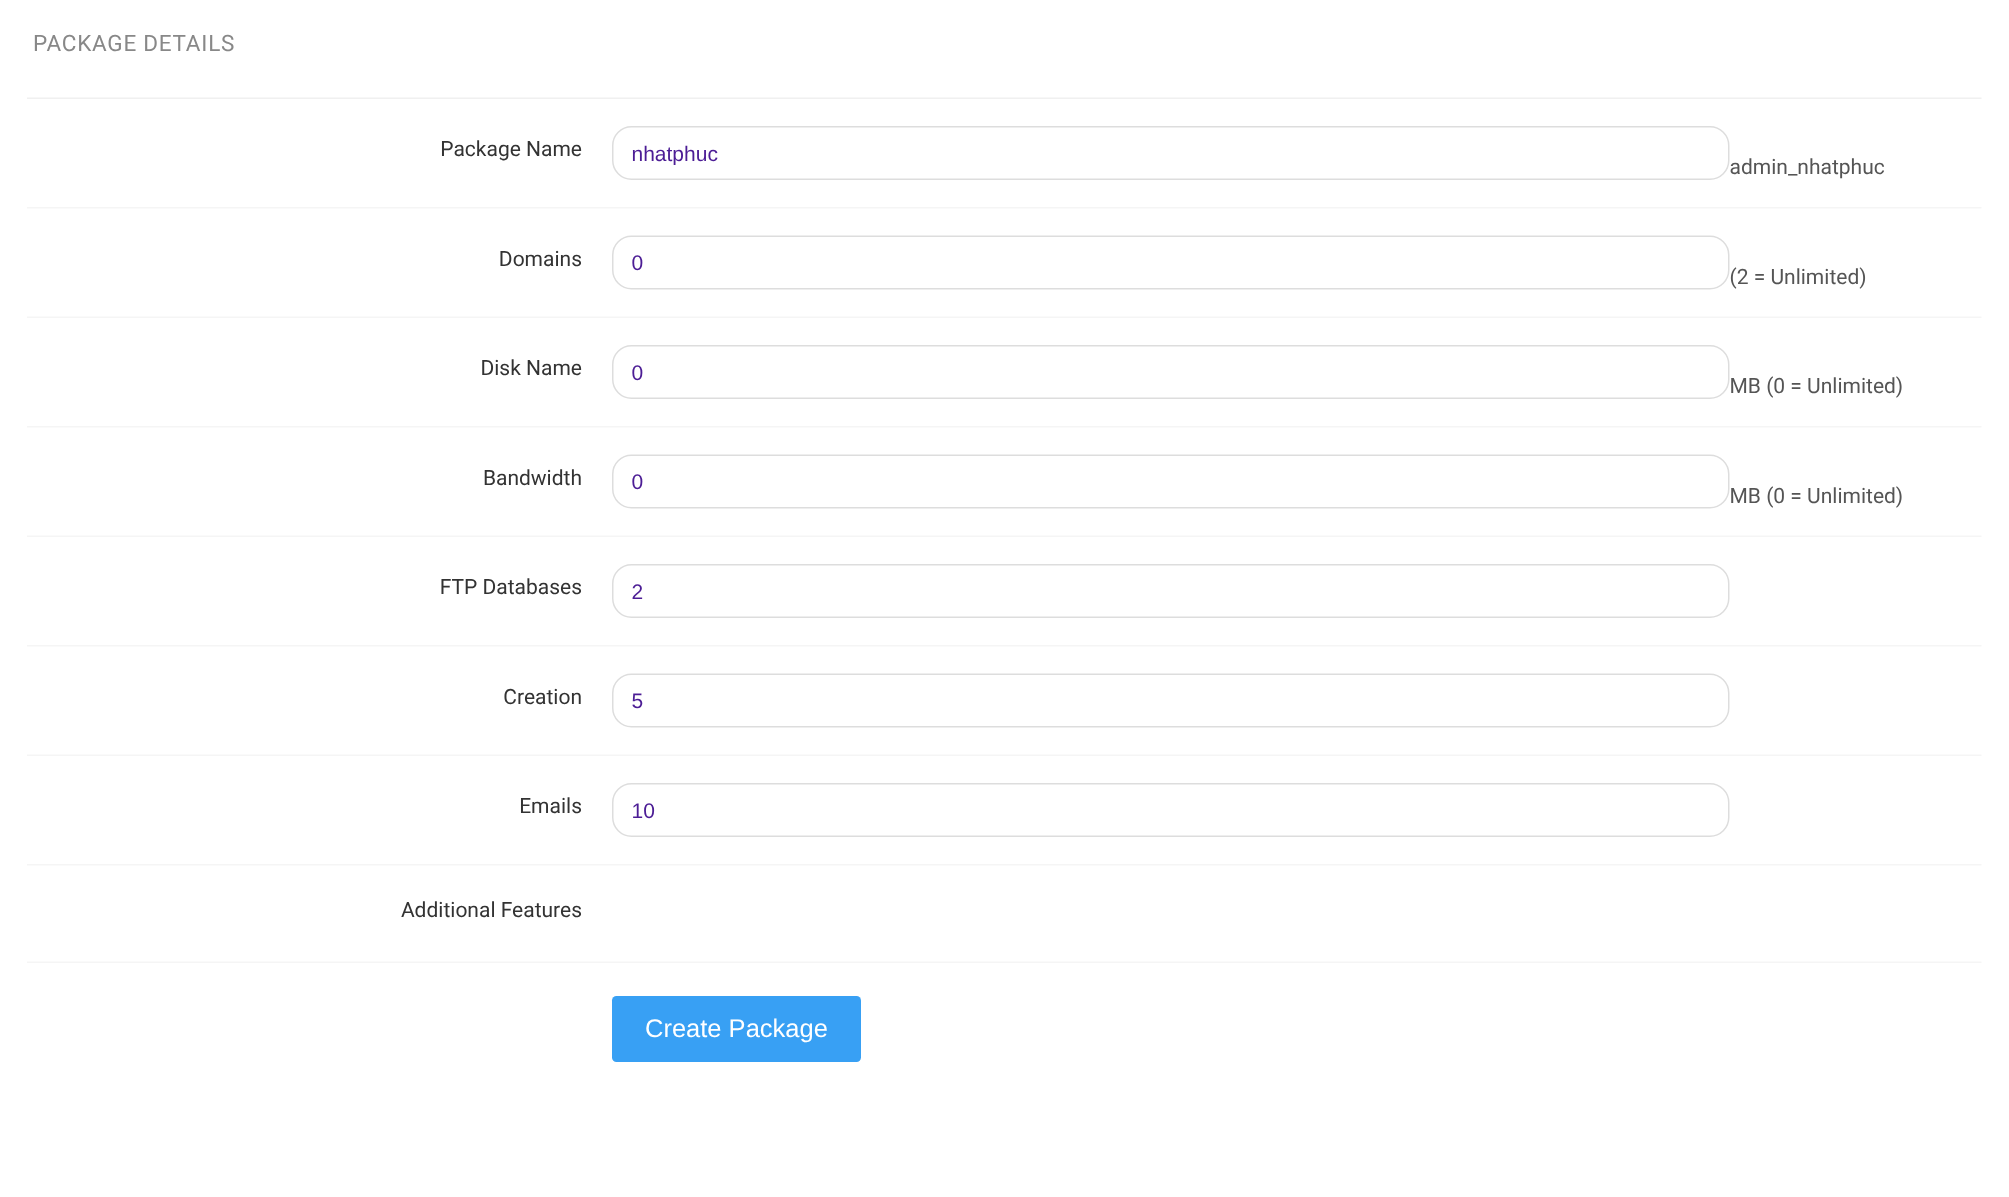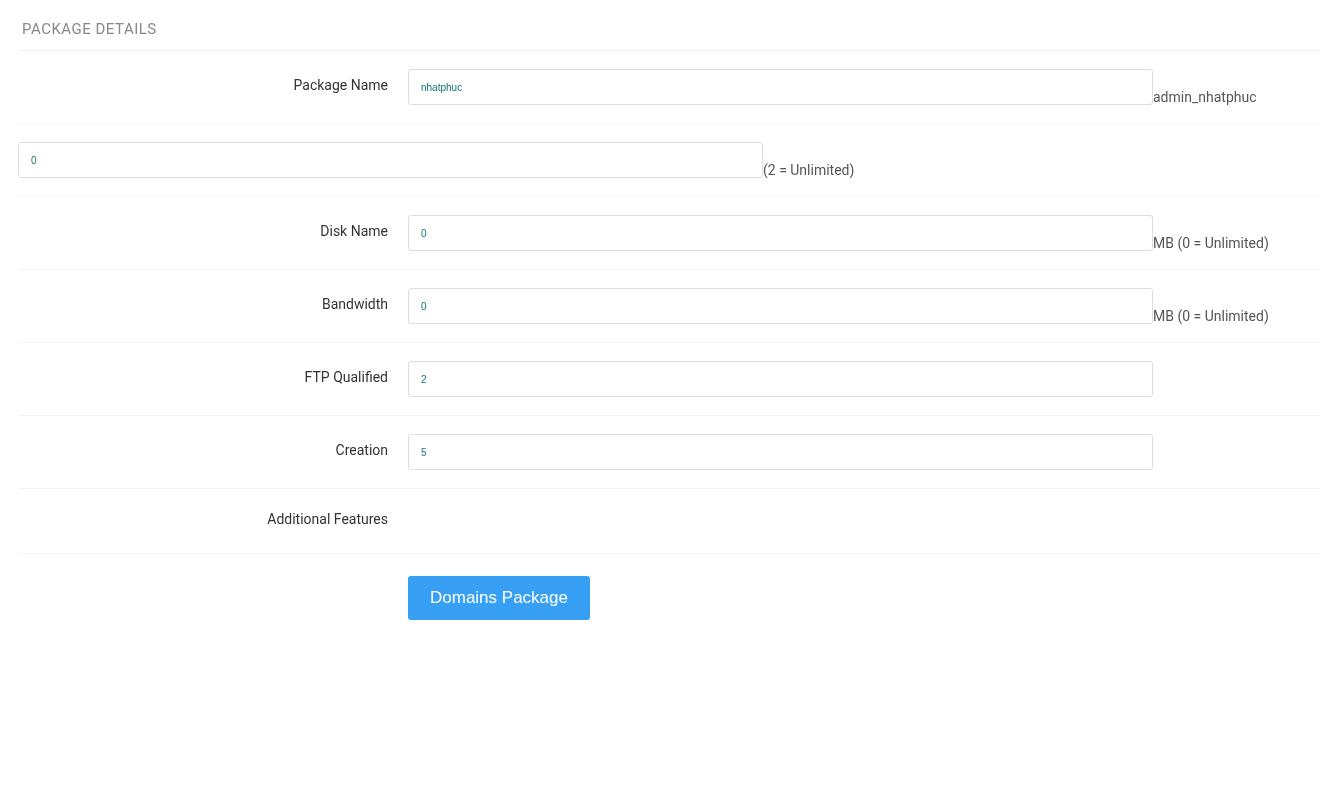--- a/index.html
+++ b/index.html
@@ -15,21 +15,21 @@
     }
     .container {
       padding: 20px 18px 40px 18px;
       max-width: 1339px;
     }
     .section-title {
       font-size: 15px;
       font-weight: 400;
       color: #888;
       letter-spacing: 0.5px;
-      margin-bottom: 12px;
+      margin-bottom: 27px;
       padding-left: 4px;
     }
     .section-divider {
       border-top: 1px solid #f0f0f0;
       margin-bottom: 0;
     }
     .form-row {
       display: flex;
       align-items: center;
       padding: 18px 0;
@@ -56,23 +56,23 @@
     .form-input-wrap {
       flex: 0 0 745px;
       display: flex;
       flex-direction: column;
     }
     .form-input {
       width: 100%;
       height: 36px;
       padding: 8px 12px;
       border: 1px solid #ddd;
-      border-radius: 3px;
-      font-size: 10px;
-      color: #0f766e;
+      border-radius: 13px;
+      font-size: 14px;
+      color: #4c1d95;
       background: #fff;
       outline: none;
     }
     .form-hint {
       color: #555;
       font-size: 14px;
       align-self: flex-end;
       padding-bottom: 0;
       flex: 1;
     }
@@ -127,20 +127,21 @@
       <div class="form-label">Package Name</div>
       <div class="form-input-wrap">
         <input class="form-input" type="text" value="nhatphuc" style="">
       </div>
       <div class="form-hint">admin_nhatphuc</div>
     </div>
   </div>
 
   <div class="form-row">
     <div class="row-wrapper">
+      <div class="form-label">Domains</div>
       <div class="form-input-wrap">
         <input class="form-input" type="text" value="0" style="">
       </div>
       <div class="form-hint">(2 = Unlimited)</div>
     </div>
   </div>
 
   <div class="form-row">
     <div class="row-wrapper">
       <div class="form-label">Disk Name</div>
@@ -156,43 +157,52 @@
       <div class="form-label">Bandwidth</div>
       <div class="form-input-wrap">
         <input class="form-input" type="text" value="0" style="">
       </div>
       <div class="form-hint">MB (0 = Unlimited)</div>
     </div>
   </div>
 
   <div class="form-row">
     <div class="row-wrapper">
-      <div class="form-label">FTP Qualified</div>
+      <div class="form-label">FTP Databases</div>
       <div class="form-input-wrap">
         <input class="form-input" type="text" value="2" style="">
       </div>
       <div class="form-hint"></div>
     </div>
   </div>
 
   <div class="form-row">
     <div class="row-wrapper">
       <div class="form-label">Creation</div>
       <div class="form-input-wrap">
         <input class="form-input" type="text" value="5" style="">
       </div>
       <div class="form-hint"></div>
     </div>
   </div>
 
+  <div class="form-row">
+    <div class="row-wrapper">
+      <div class="form-label">Emails</div>
+      <div class="form-input-wrap">
+        <input class="form-input" type="text" value="10" style="">
+      </div>
+      <div class="form-hint"></div>
+    </div>
+  </div>
 
   <div class="form-row checkbox-row">
     <div class="form-label">Additional Features</div>
     <div class="form-input-wrap">
       <div class="checkbox-group">
       </div>
     </div>
   </div>
 
   <div class="button-row">
-    <button class="btn-primary">Domains Package</button>
+    <button class="btn-primary">Create Package</button>
   </div>
 </div>
 
 </body></html>

